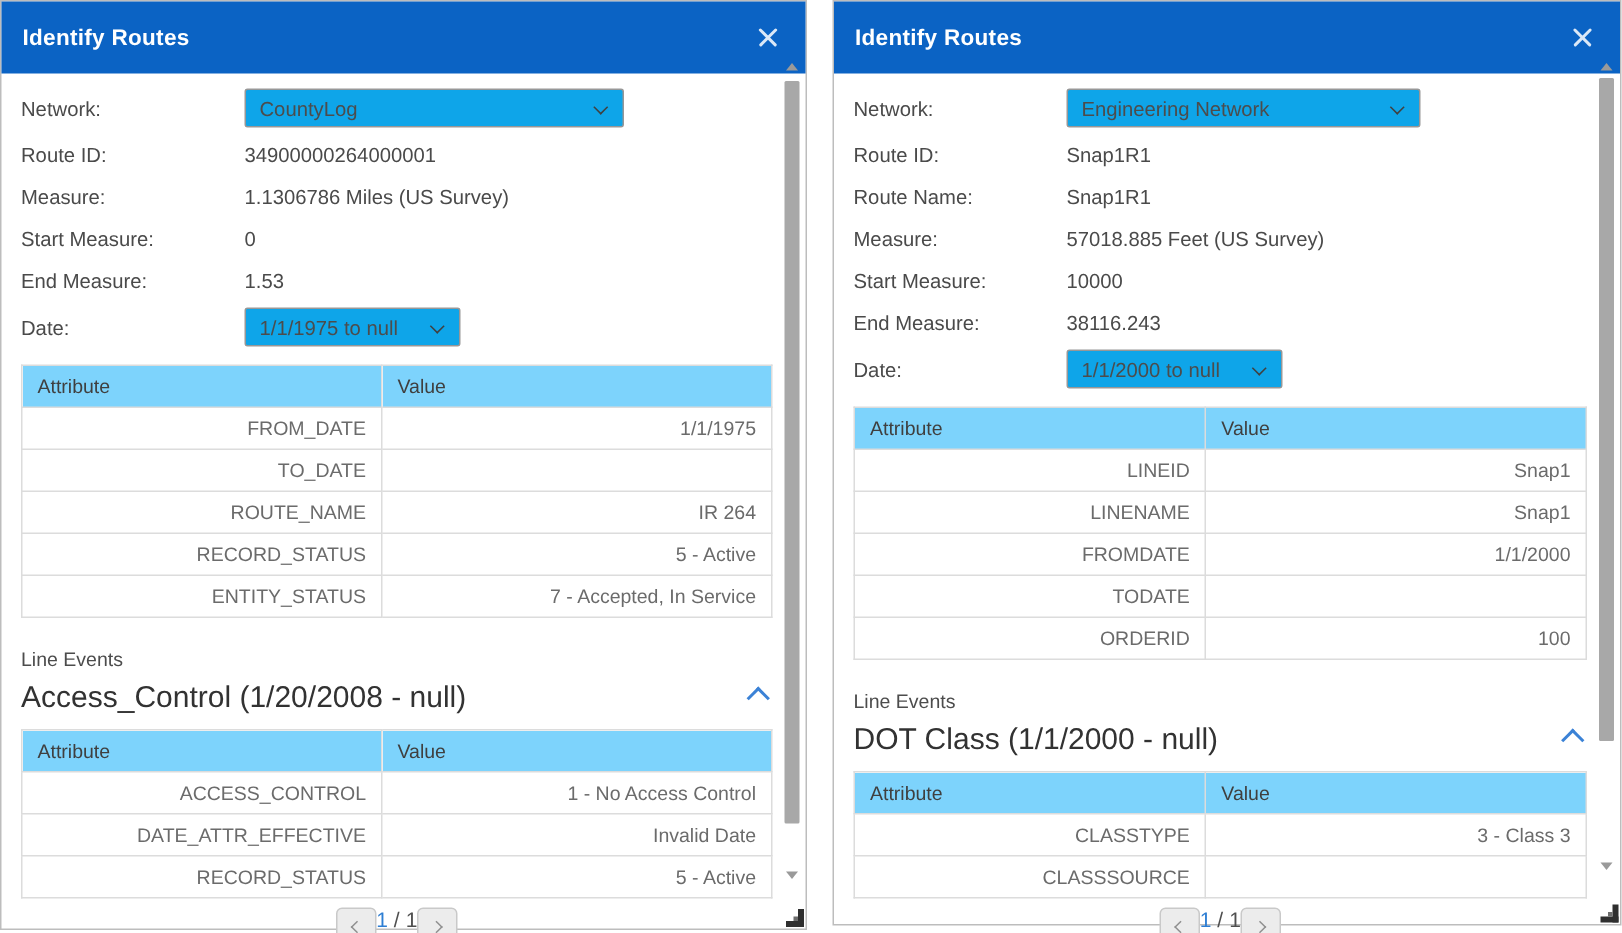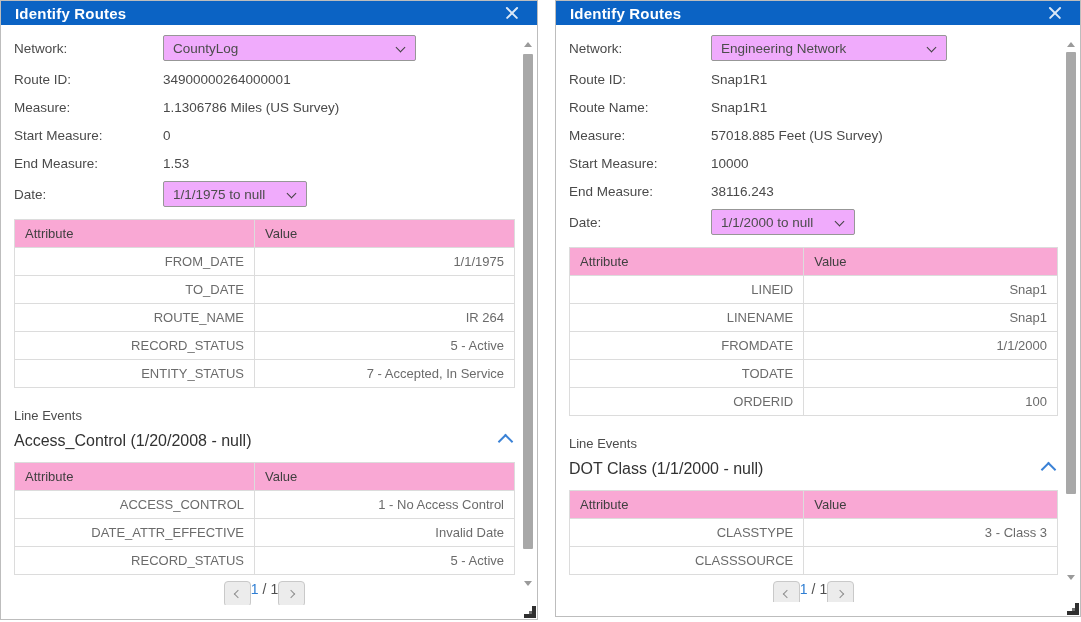--- a/index.html
+++ b/index.html
@@ -1,50 +1,50 @@
 <!DOCTYPE html>
 <html><head>
 <meta charset="utf-8">
 <style>
   html,body{margin:0;padding:0;background:#fff;width:1081px;height:622px;overflow:hidden;
     font-family:"Liberation Sans",sans-serif;-webkit-font-smoothing:antialiased;}
   .panel{position:absolute;top:0;background:#fff;border:1px solid #bdbdbd;box-sizing:border-box;}
   .panel-left{left:0;width:538px;height:620px;}
   .panel-right{left:555px;width:526px;height:617px;}
-  .panel-header{height:24px;background:#0b63c4;display:flex;align-items:center;padding:0 14px;box-sizing:border-box;}
+  .panel-header{height:48px;background:#0b63c4;display:flex;align-items:center;padding:0 14px;box-sizing:border-box;}
   .panel-title{color:#fff;font-size:15px;font-weight:bold;letter-spacing:.2px;}
   .close-btn{margin-left:auto;width:18px;height:18px;position:relative;cursor:pointer;margin-right:2px;}
   .close-btn i{position:absolute;left:1px;top:8px;width:16px;height:1.6px;background:#dbe8f7;border-radius:1px;}
   .close-btn .x1{transform:rotate(45deg);}
   .close-btn .x2{transform:rotate(-45deg);}
   .panel-body{position:relative;height:calc(100% - 38px);padding-left:13px;box-sizing:border-box;overflow:hidden;}
   .fields{padding-top:6px;}
   .field-row{display:flex;align-items:center;height:28px;}
   .field-row.select-row{height:34px;}
   .field-label{width:149px;flex:0 0 auto;font-size:13.5px;color:#4a4a4a;}
   .panel-right .field-label{width:142px;}
   .field-value{font-size:13.5px;color:#4a4a4a;}
-  .dropdown{height:26px;border:1px solid #979797;border-radius:2px;background:#f0abfc;display:flex;
+  .dropdown{height:26px;border:1px solid #979797;border-radius:2px;background:#0ea5e9;display:flex;
     align-items:center;justify-content:space-between;padding:0 9px;box-sizing:border-box;cursor:pointer;}
   .dropdown span{font-size:13.5px;color:#4c4c4c;white-space:nowrap;}
   .w-network{width:253px;}
   .panel-right .w-network{width:236px;text-align:center;}
   .w-date{width:144px;}
   .chev{width:10px;height:10px;position:relative;flex:0 0 auto;margin-left:8px;}
   .chev::before{content:'';position:absolute;left:1px;top:1px;width:6px;height:6px;
     border-right:1.6px solid #404040;border-bottom:1.6px solid #404040;transform:rotate(45deg);}
   .attr-table{border-collapse:collapse;width:calc(100% - 22px);margin-top:8px;table-layout:fixed;}
   .attr-table th,.attr-table td{border:1px solid #dcdcdc;text-align:left;padding:0 10px;height:28px;
     box-sizing:border-box;font-size:13px;overflow:hidden;white-space:nowrap;}
-  .attr-table th{background:#f9a8d4;color:#3f3f3f;font-weight:normal;}
+  .attr-table th{background:#7dd3fc;color:#3f3f3f;font-weight:normal;}
   .attr-table td{color:#6b6b6b;text-align:right;}
   .attr-table col.c1{width:48%;}
   .le-label{margin-top:20px;height:20px;font-size:13px;color:#4c4c4c;}
   .le-group{height:26px;display:flex;align-items:center;width:calc(100% - 22px);}
-  .le-title{font-size:16px;color:#323232;}
+  .le-title{font-size:20px;color:#323232;}
   .caret-up{margin-left:auto;width:9px;height:9px;border-top:2px solid #3b82d6;border-right:2px solid #3b82d6;
     transform:rotate(-45deg);margin-right:4px;cursor:pointer;}
   .pagination{margin-top:6px;width:calc(100% - 22px);display:flex;align-items:flex-start;justify-content:center;}
   .page-btn{width:27px;height:26px;background:#ececec;border:1px solid #c9c9c9;border-radius:4px;
     display:flex;align-items:center;justify-content:center;padding:0;cursor:default;}
   .pchev{width:8px;height:8px;position:relative;}
   .pchev::before{content:'';position:absolute;top:1px;width:5px;height:5px;
     border-right:1.6px solid #8f8f8f;border-bottom:1.6px solid #8f8f8f;}
   .pchev.pl::before{left:2px;transform:rotate(135deg);}
   .pchev.pr::before{left:0;transform:rotate(-45deg);}

